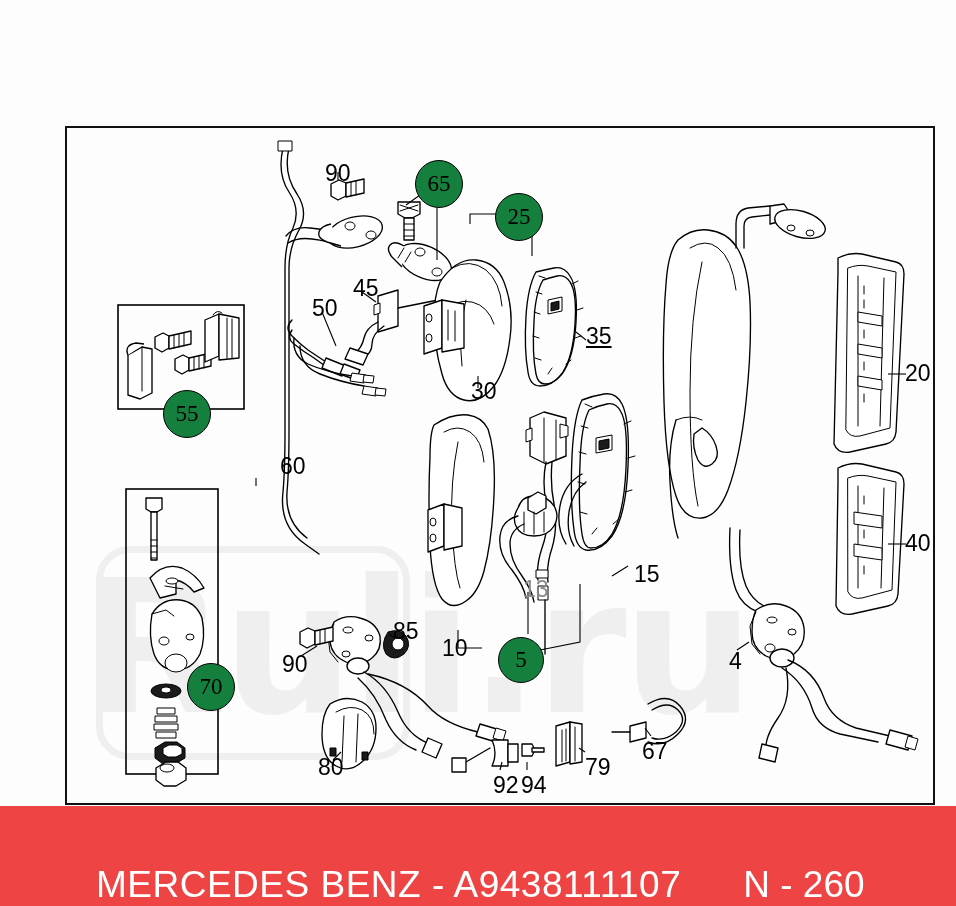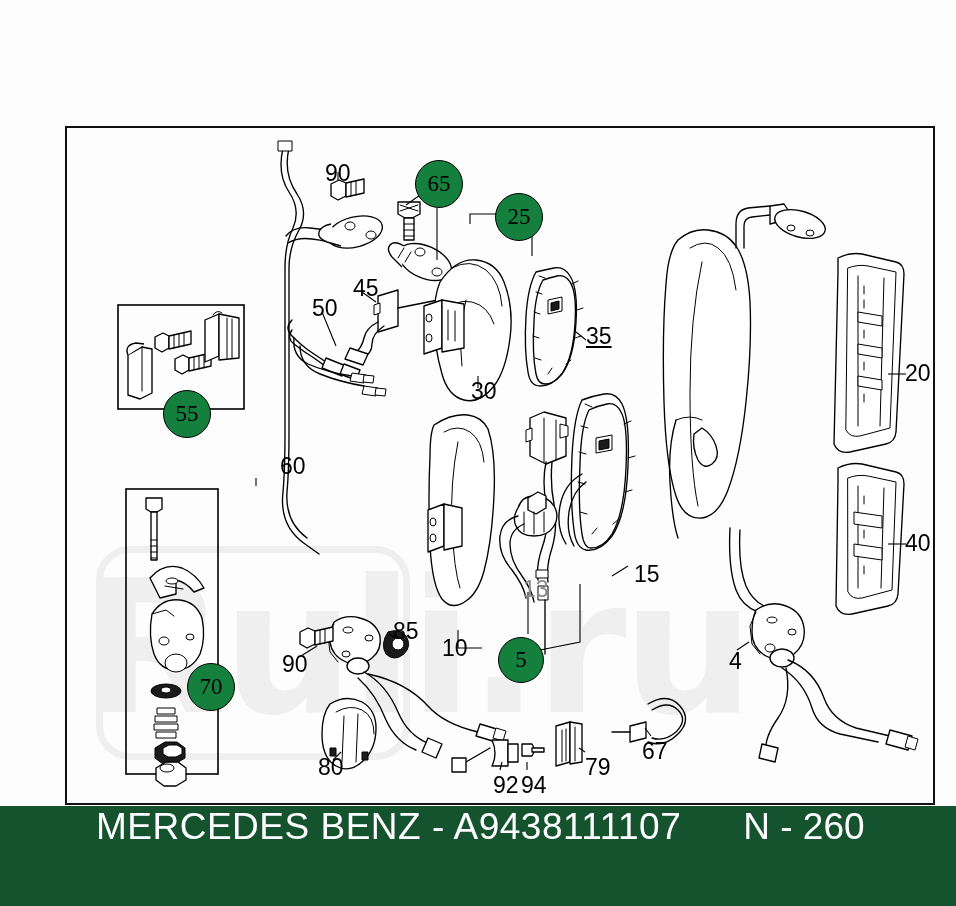--- a/index.html
+++ b/index.html
@@ -8,21 +8,21 @@
 
   
   .diagram-frame{position:absolute;left:65px;top:126px;width:870px;height:679px;border:2px solid #111;background:transparent;box-sizing:border-box;}
 
   
   .watermark{position:absolute;left:0;top:0;width:956px;height:806px;pointer-events:none;}
   .wm-text{position:absolute;left:84px;top:556px;font-size:185px;line-height:185px;color:#efefef;font-family:"DejaVu Sans",sans-serif;font-weight:700;letter-spacing:-4px;white-space:nowrap;}
   .wm-badge{position:absolute;left:96px;top:546px;width:300px;height:200px;border:7px solid #efefef;border-radius:34px;}
 
   
-  .footer{position:absolute;left:0;top:806px;width:956px;height:100px;background:#14532d;display:flex;align-items:flex-start;}
+  .footer{position:absolute;left:0;top:806px;width:956px;height:100px;background:#ef4444;display:flex;align-items:flex-end;}
   .footer-inner{display:flex;align-items:baseline;width:100%;padding-left:96px;box-sizing:border-box;}
   .footer-main{color:#fff;font-size:37px;font-family:"Liberation Sans",sans-serif;font-weight:400;letter-spacing:.5px;white-space:nowrap;}
   .footer-code{color:#fff;font-size:37px;font-family:"Liberation Sans",sans-serif;margin-left:62px;white-space:nowrap;}
 
   
   svg.art{position:absolute;left:0;top:0;width:956px;height:906px;}
   .ln{fill:none;stroke:#000;stroke-width:1.35;stroke-linejoin:round;stroke-linecap:round;}
   .ln-t{fill:none;stroke:#000;stroke-width:1;stroke-linejoin:round;stroke-linecap:round;}
   .fillw{fill:#fff;stroke:#000;stroke-width:1.35;stroke-linejoin:round;}
   .fillw-t{fill:#fff;stroke:#000;stroke-width:1;stroke-linejoin:round;}

